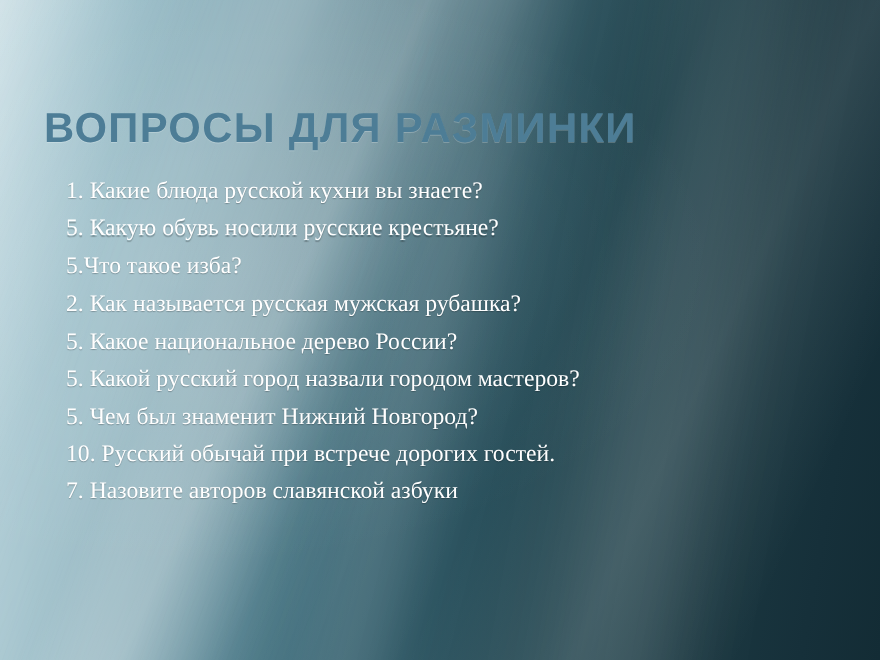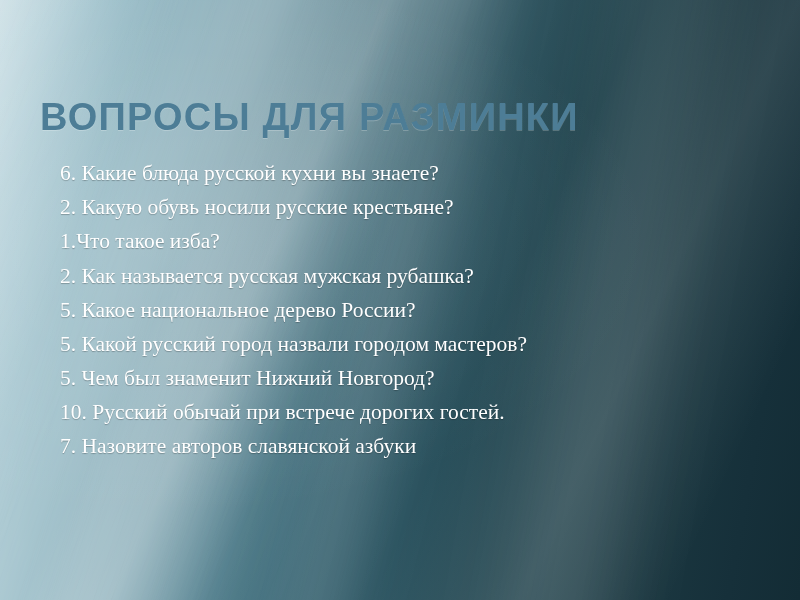--- a/index.html
+++ b/index.html
@@ -119,23 +119,23 @@
 <div class="slide">
   <div class="streak streak-1"></div>
   <div class="streak streak-2"></div>
   <div class="streak streak-3"></div>
   <div class="streak streak-4"></div>
   <div class="vignette"></div>
 
   <div class="title">ВОПРОСЫ ДЛЯ РАЗМИНКИ</div>
 
   <div class="body-text">
-    <p>6. Какие блюда русской кухни вы знаете?</p>
-    <p>2. Какую обувь носили русские крестьяне?</p>
-    <p>1.Что такое изба?</p>
+    <p>1. Какие блюда русской кухни вы знаете?</p>
+    <p>5. Какую обувь носили русские крестьяне?</p>
+    <p>5.Что такое изба?</p>
     <p>2. Как называется русская мужская рубашка?</p>
     <p>5. Какое национальное дерево России?</p>
     <p>5. Какой русский город назвали городом мастеров?</p>
     <p>5. Чем был знаменит Нижний Новгород?</p>
     <p>10. Русский обычай при встрече дорогих гостей.</p>
     <p>7. Назовите авторов славянской азбуки</p>
   </div>
 </div>
 
 </body></html>

